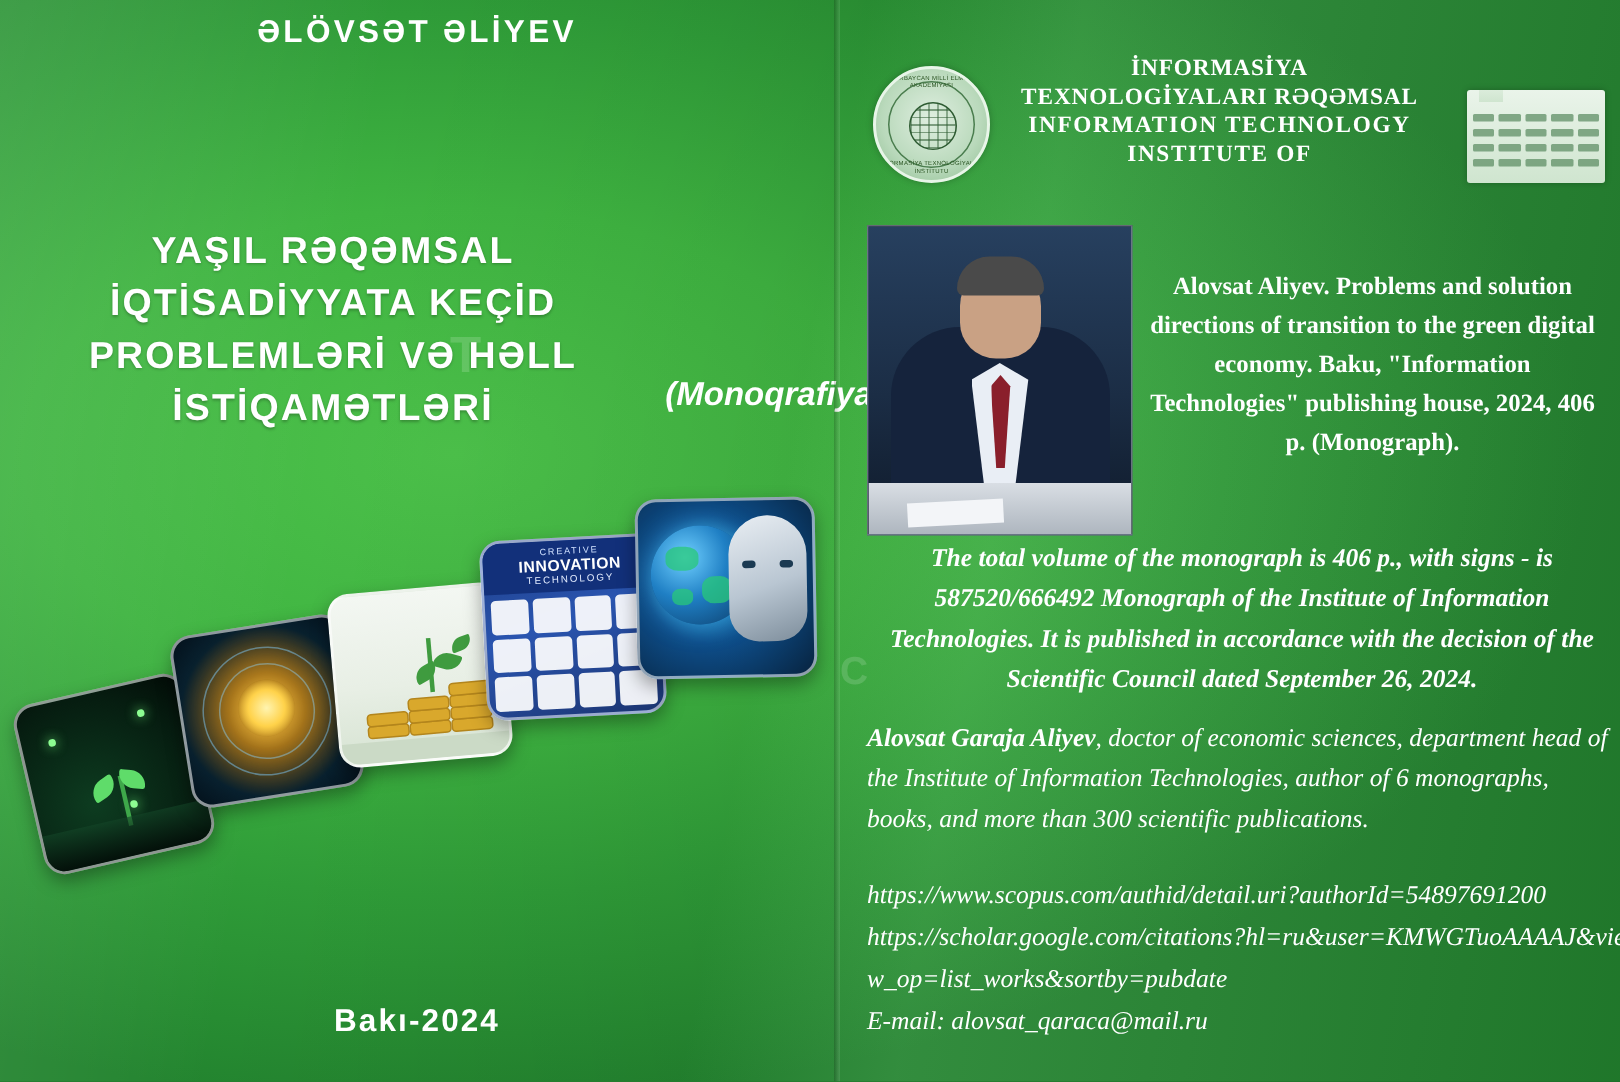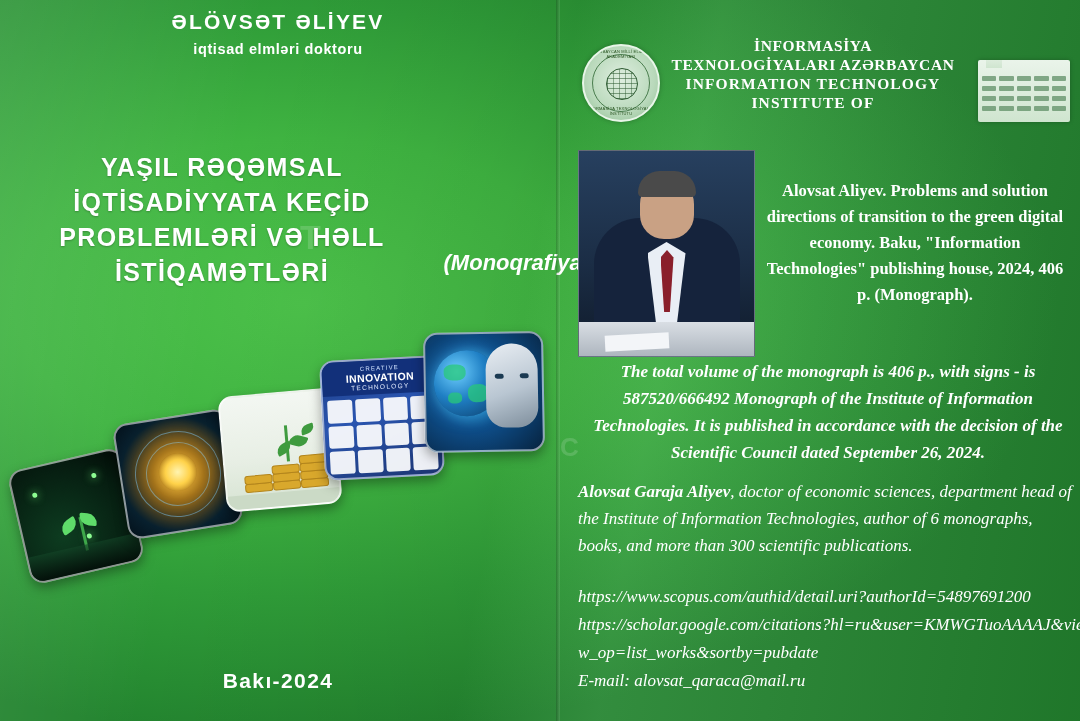--- a/index.html
+++ b/index.html
@@ -375,21 +375,20 @@
 </style>
 </head>
 <body>
 
 <div id="cover">
 
   <div class="left-panel">
 
     <div class="author-block">
       <div class="author-name">ƏLÖVSƏT ƏLİYEV</div>
-      <div class="author-deg">iqtisad elmləri doktoru</div>
     </div>
 
     <div class="ghost-text">T</div>
 
     <div class="book-title">YAŞIL RƏQƏMSAL İQTİSADİYYATA KEÇİD PROBLEMLƏRİ VƏ HƏLL İSTİQAMƏTLƏRİ</div>
     <div class="book-subtitle">(Monoqrafiya)</div>
 
     <div class="cards">
 
       <div class="card card-1">
@@ -479,21 +478,21 @@
 
       <div class="inst-seal">
         <div class="seal-ring"></div>
         <div class="seal-text">AZƏRBAYCAN MİLLİ ELMLƏR AKADEMİYASI</div>
         <div class="seal-globe"></div>
         <div class="seal-text bottom">İNFORMASİYA TEXNOLOGİYALARI İNSTİTUTU</div>
       </div>
 
       <div class="inst-names">
         <div class="inst-line">İNFORMASİYA</div>
-        <div class="inst-line">TEXNOLOGİYALARI  AZƏRBAYCAN</div>
+        <div class="inst-line">TEXNOLOGİYALARI  RƏQƏMSAL</div>
         <div class="inst-line en">INFORMATION  TECHNOLOGY</div>
         <div class="inst-line en">INSTITUTE  OF</div>
       </div>
 
       <div class="inst-building">
         <div class="bld-tower"></div>
         <div class="bld-row" style="top:16px;">
           <div class="bld-win"></div>
             <div class="bld-win"></div>
             <div class="bld-win"></div>

